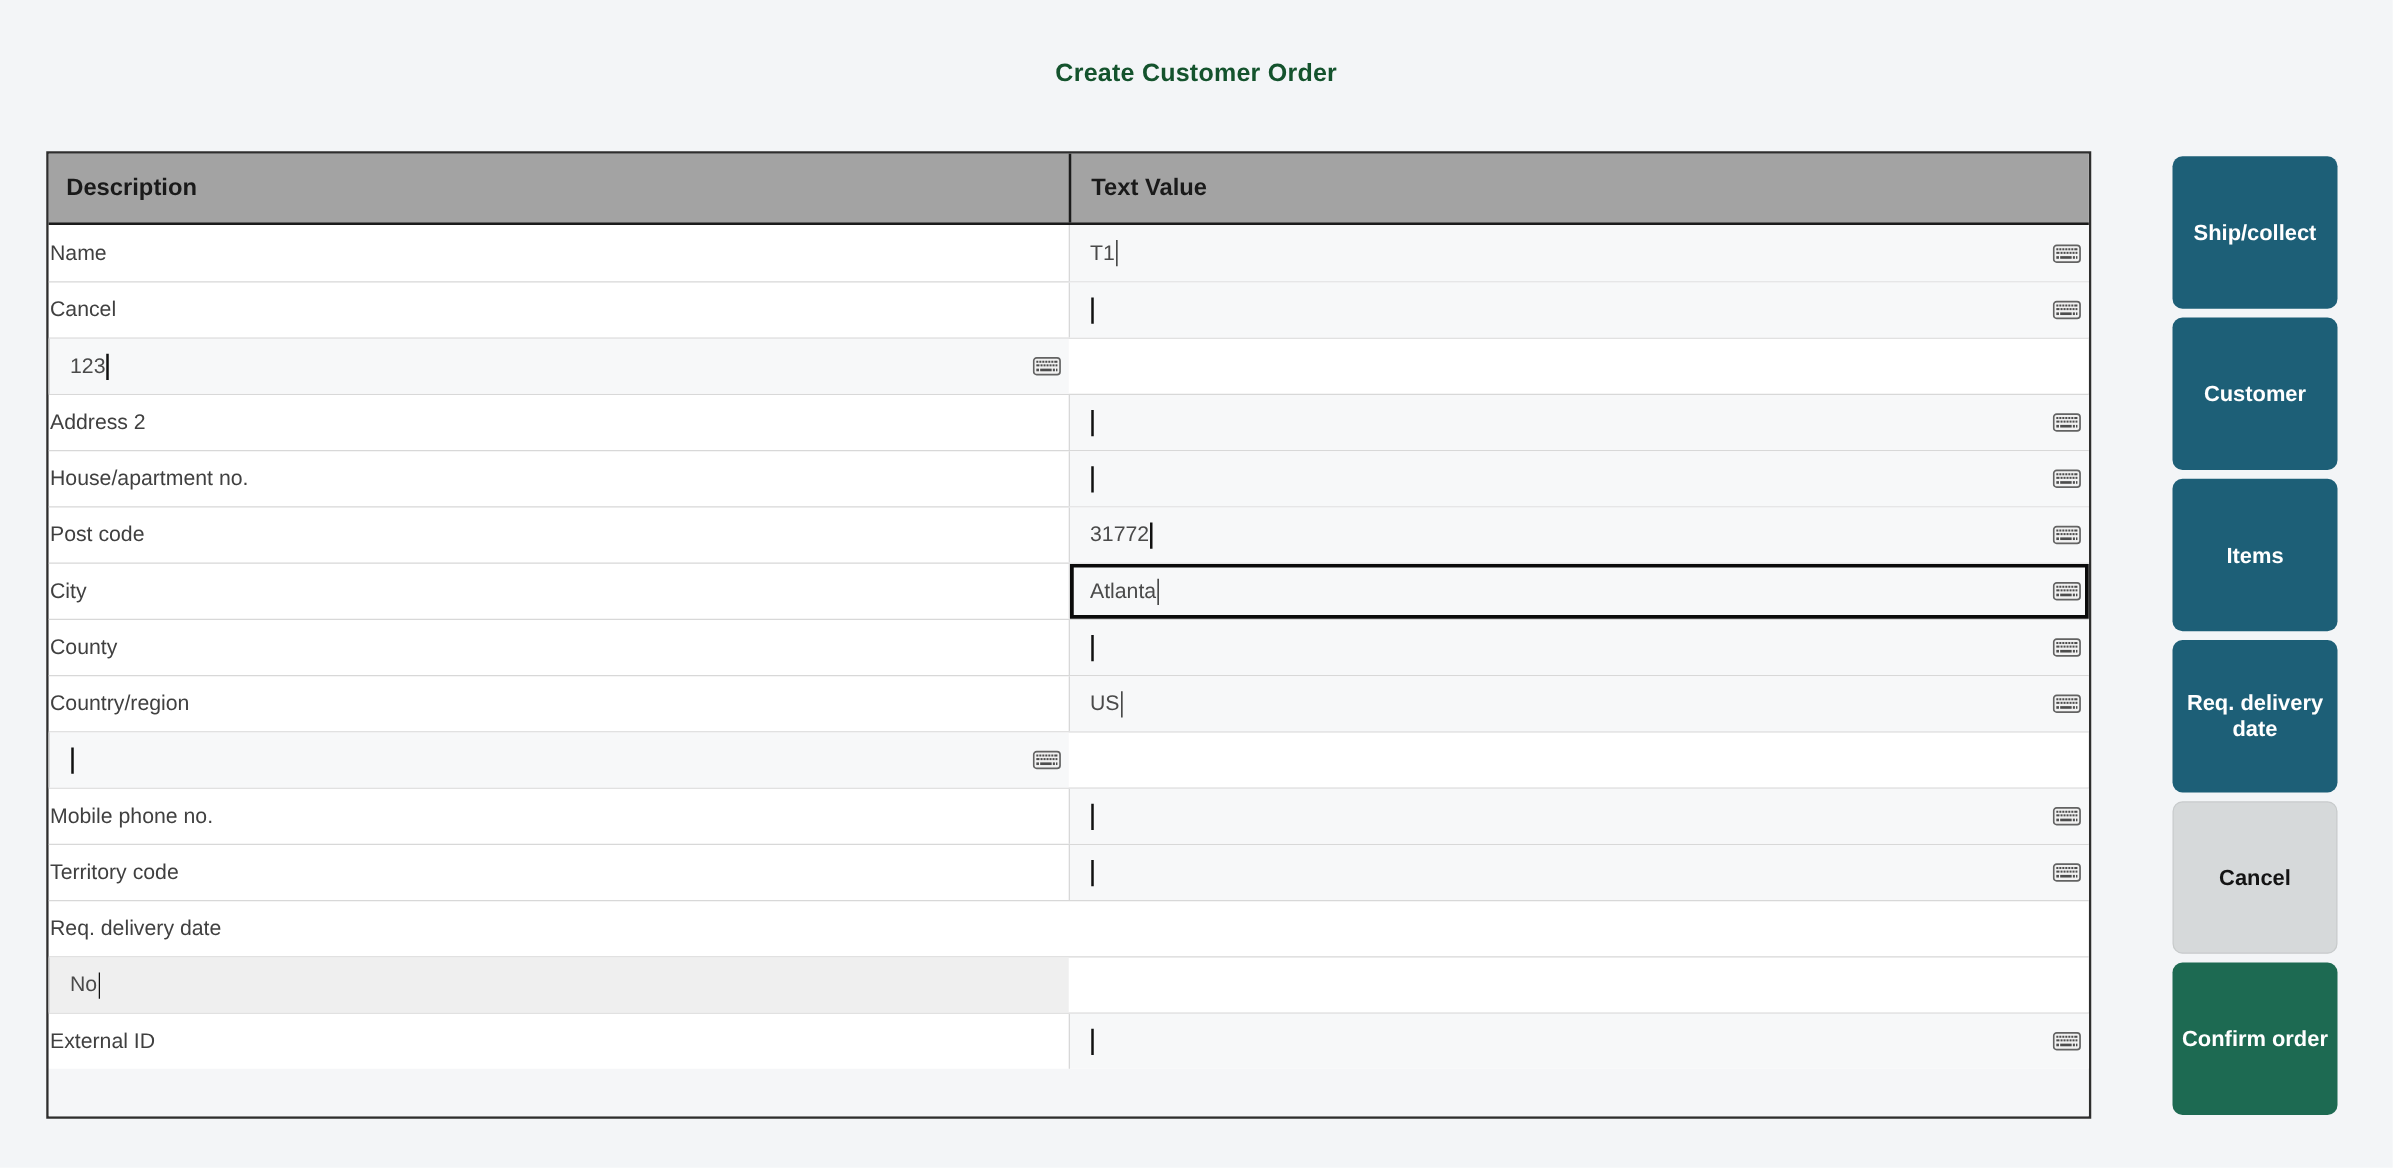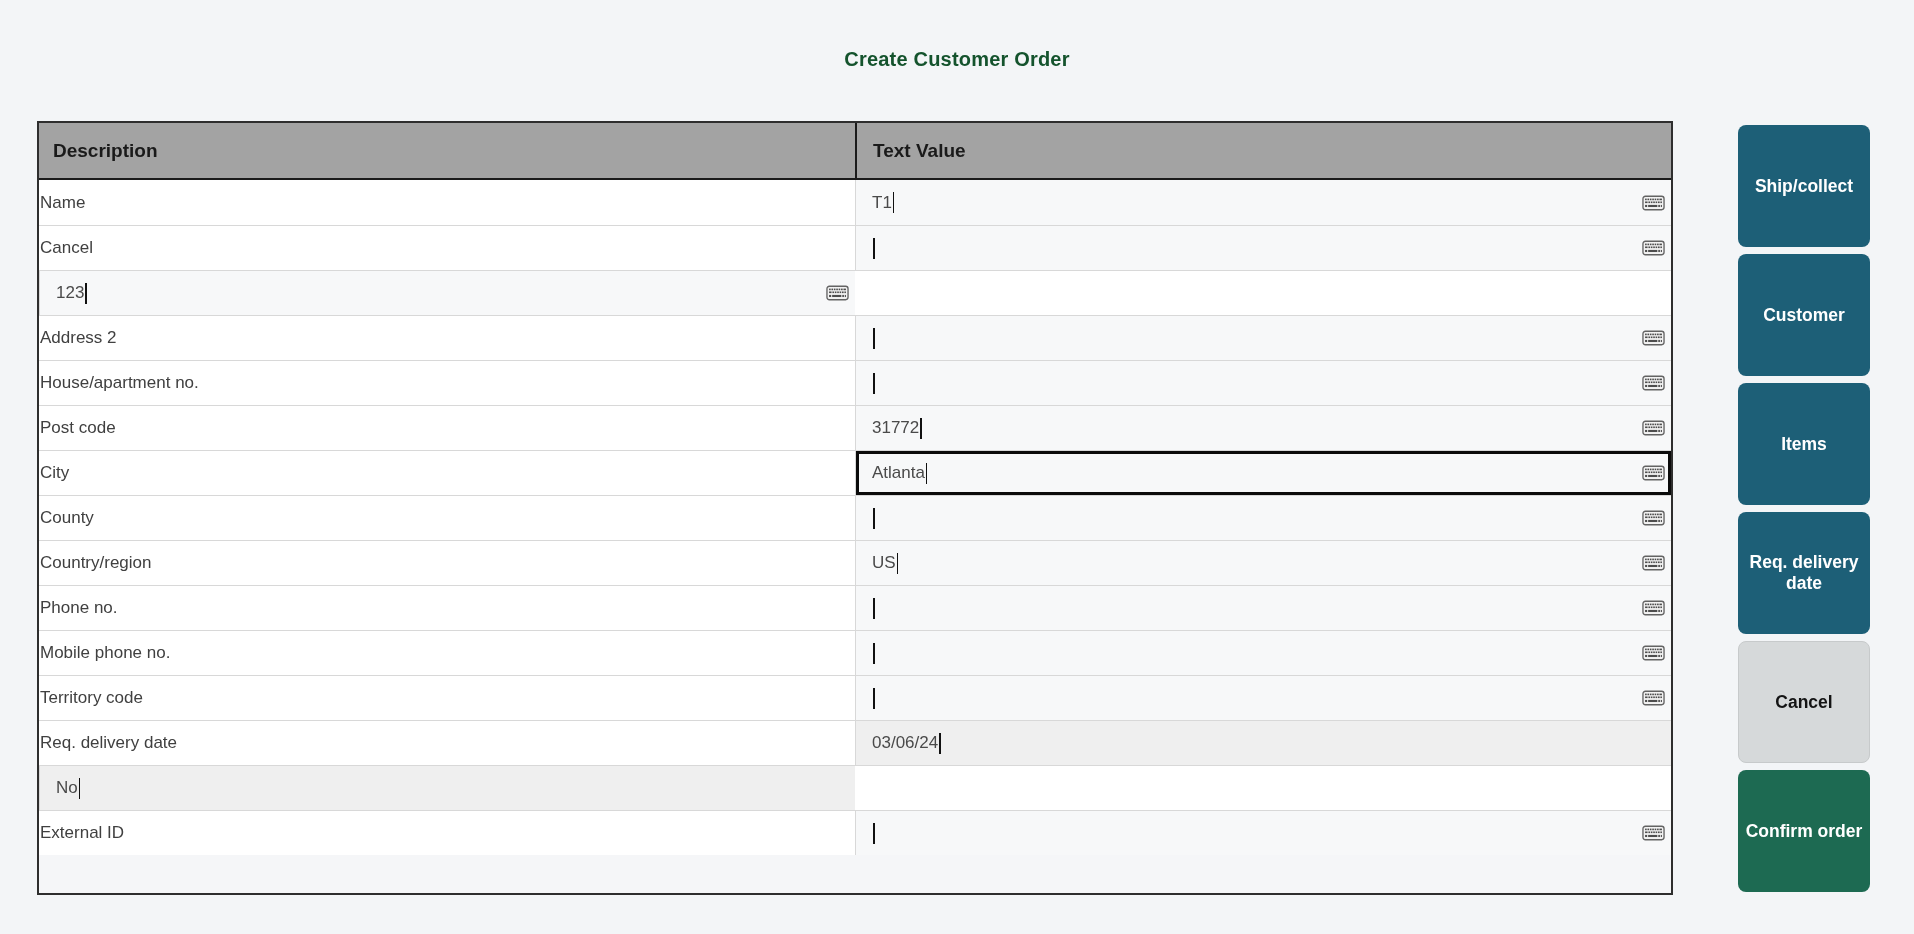--- a/index.html
+++ b/index.html
@@ -401,21 +401,20 @@
           <rect x="3.2" y="10" width="2.2" height="2.2"></rect>
           <rect x="6.4" y="10" width="9.6" height="2.2"></rect>
           <rect x="17" y="10" width="1.7" height="2.2"></rect>
                 <rect x="19.6" y="10" width="1.2" height="2.2"></rect>
         </g>
       </svg>
     </div>
   </div>
 
   <div class="trow">
-    <div class="cell label">Phone no.</div>
     <div class="cell value">
       <span></span>
       <span class="caret" hidden=""></span>
       <svg class="kbd-icon" width="23" height="16" viewBox="0 0 24 16" aria-hidden="true">
         <rect x="1" y="1" width="22" height="14" rx="2.5" fill="#f2f2f2" stroke="#636363" stroke-width="1.4"></rect>
         <g fill="#4d4d4d">
           <rect x="3.2" y="3.4" width="1.7" height="1.7"></rect>
                 <rect x="5.7" y="3.4" width="1.7" height="1.7"></rect>
           <rect x="8.2" y="3.4" width="1.7" height="1.7"></rect>
                 <rect x="10.7" y="3.4" width="1.7" height="1.7"></rect>
@@ -495,25 +494,20 @@
           <rect x="6.4" y="10" width="9.6" height="2.2"></rect>
           <rect x="17" y="10" width="1.7" height="2.2"></rect>
                 <rect x="19.6" y="10" width="1.2" height="2.2"></rect>
         </g>
       </svg>
     </div>
   </div>
 
   <div class="trow">
     <div class="cell label">Req. delivery date</div>
-    <div class="cell value readonly">
-      <span>03/06/24</span>
-      <span class="caret" hidden=""></span>
-
-    </div>
   </div>
 
   <div class="trow">
     <div class="cell value readonly">
       <span>No</span>
       <span class="caret" hidden=""></span>
 
     </div>
   </div>
 

